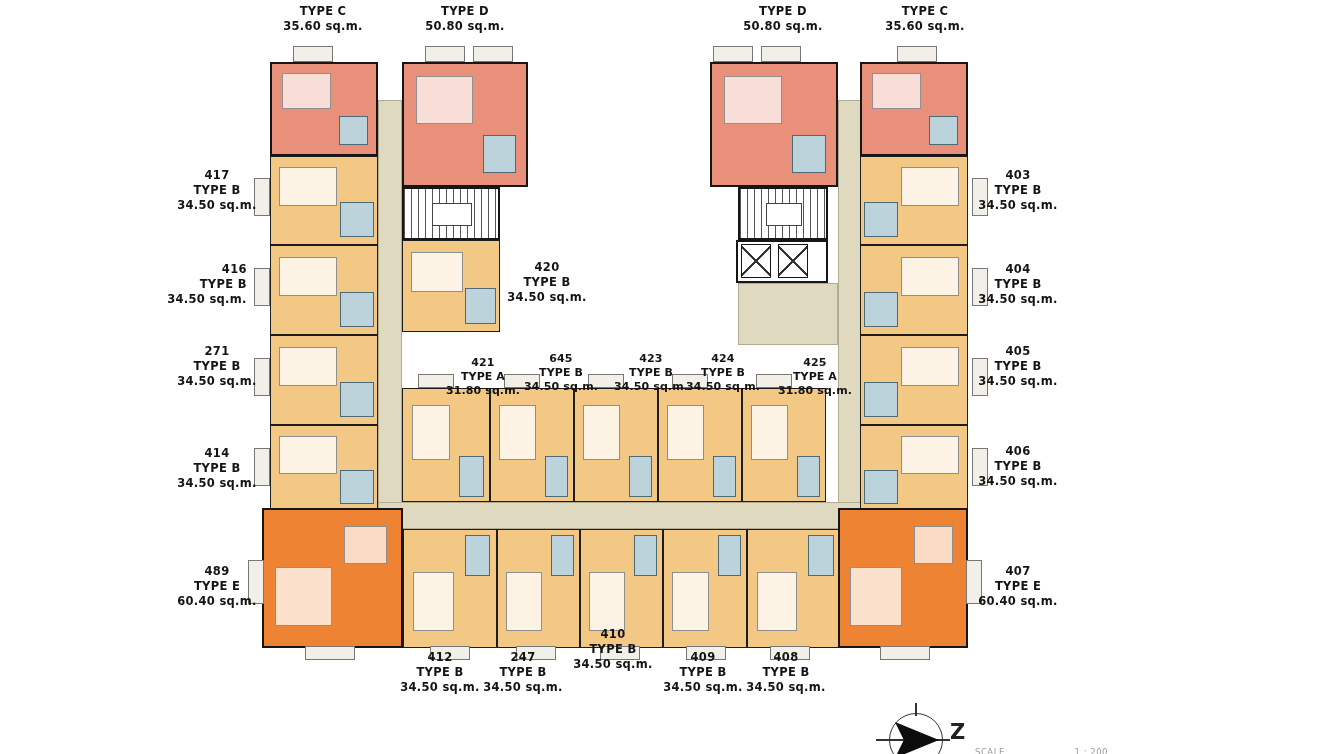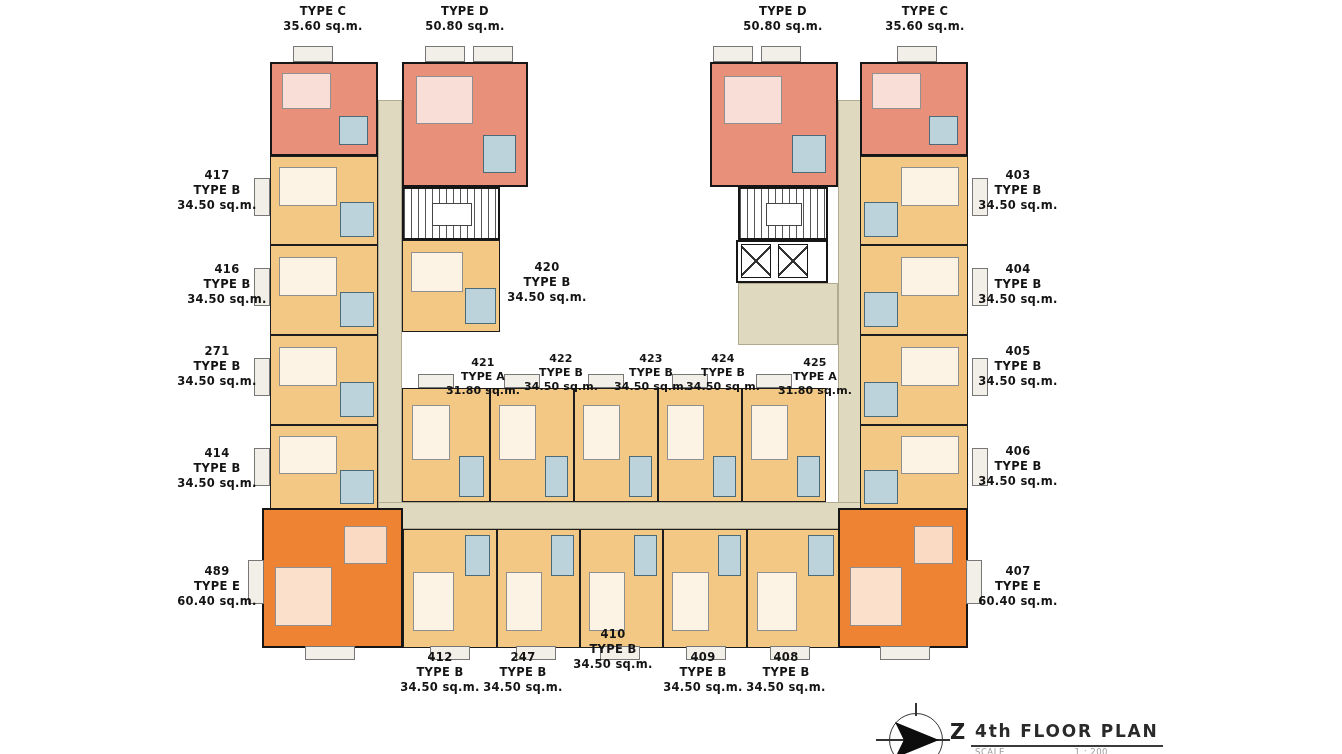--- a/index.html
+++ b/index.html
@@ -143,21 +143,21 @@
   <div class="lbl" style="left:925px;top:4px;">
     <div>TYPE C</div>
     <div>35.60 sq.m.</div>
   </div>
 
   <div class="lbl" style="left:217px;top:168px;">
     <div>417</div>
     <div>TYPE B</div>
     <div>34.50 sq.m.</div>
   </div>
-  <div class="lbl" style="left:227px;top:262px;">
+  <div class="lbl" style="left:207px;top:262px;text-align:right;">
     <div>416</div>
     <div>TYPE B</div>
     <div>34.50 sq.m.</div>
   </div>
   <div class="lbl" style="left:217px;top:344px;">
     <div>271</div>
     <div>TYPE B</div>
     <div>34.50 sq.m.</div>
   </div>
   <div class="lbl" style="left:217px;top:446px;">
@@ -202,21 +202,21 @@
     <div>TYPE B</div>
     <div>34.50 sq.m.</div>
   </div>
 
   <div class="lbl small" style="left:455px;top:356px;">
     <div>421</div>
     <div>TYPE A</div>
     <div>31.80 sq.m.</div>
   </div>
   <div class="lbl small" style="left:533px;top:352px;">
-    <div>422</div>
+    <div>645</div>
     <div>TYPE B</div>
     <div>34.50 sq.m.</div>
   </div>
   <div class="lbl small" style="left:623px;top:352px;">
     <div>423</div>
     <div>TYPE B</div>
     <div>34.50 sq.m.</div>
   </div>
   <div class="lbl small" style="left:695px;top:352px;">
     <div>424</div>
@@ -253,19 +253,18 @@
     <div>408</div>
     <div>TYPE B</div>
     <div>34.50 sq.m.</div>
   </div>
 
   <div class="tline" style="left:876px;top:739px;width:74px;height:1.5px;"></div>
   <div class="tline" style="left:915px;top:703px;width:1.5px;height:13px;"></div>
   <div class="compass-circle" style="left:889px;top:713px;"></div>
   <div class="compass-arrow" style="left:895px;top:722px;width:44px;height:36px;"></div>
   <div class="north-z" style="left:950px;top:720px;">Z</div>
-  <div class="fp-title" style="left:971px;top:721px;">4th FLOOR PLAN</div>
   <div class="scale-row" style="left:975px;top:747px;">
     <span>SCALE</span>
     <span>1 : 200</span>
   </div>
 
 </div>
 
 </body></html>

